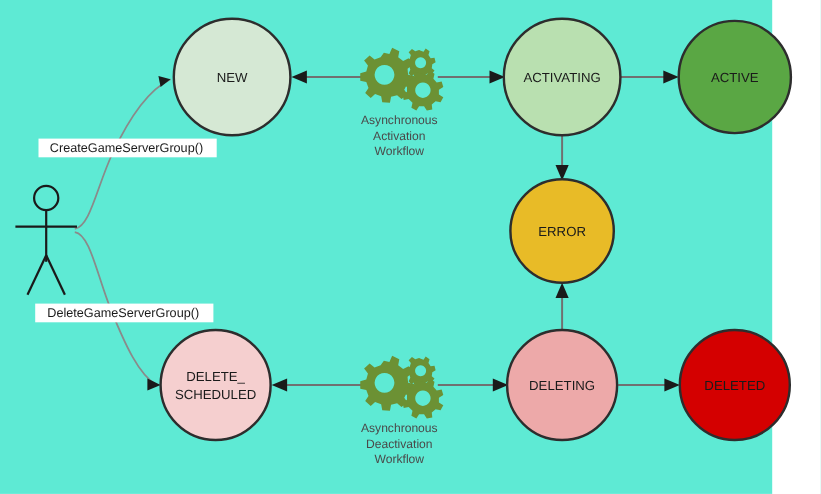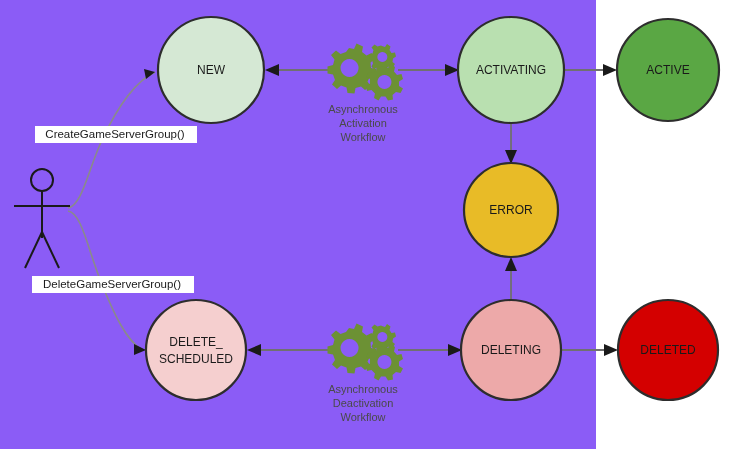--- a/index.html
+++ b/index.html
@@ -9,23 +9,23 @@
     background: #ffffff;
   }
   body {
     width: 746px;
     height: 449px;
     font-family: "Liberation Sans", sans-serif;
     overflow: hidden;
   }
   #canvas {
     position: relative;
-    width: 596px;
+    width: 702px;
     height: 449px;
-    background: #8b5cf6;
+    background: #5eead4;
   }
   svg.diagram {
     display: block;
     width: 746px;
     height: 449px;
   }
   .node-circle {
     stroke: #2d2d2d;
     stroke-width: 2.2;
   }

